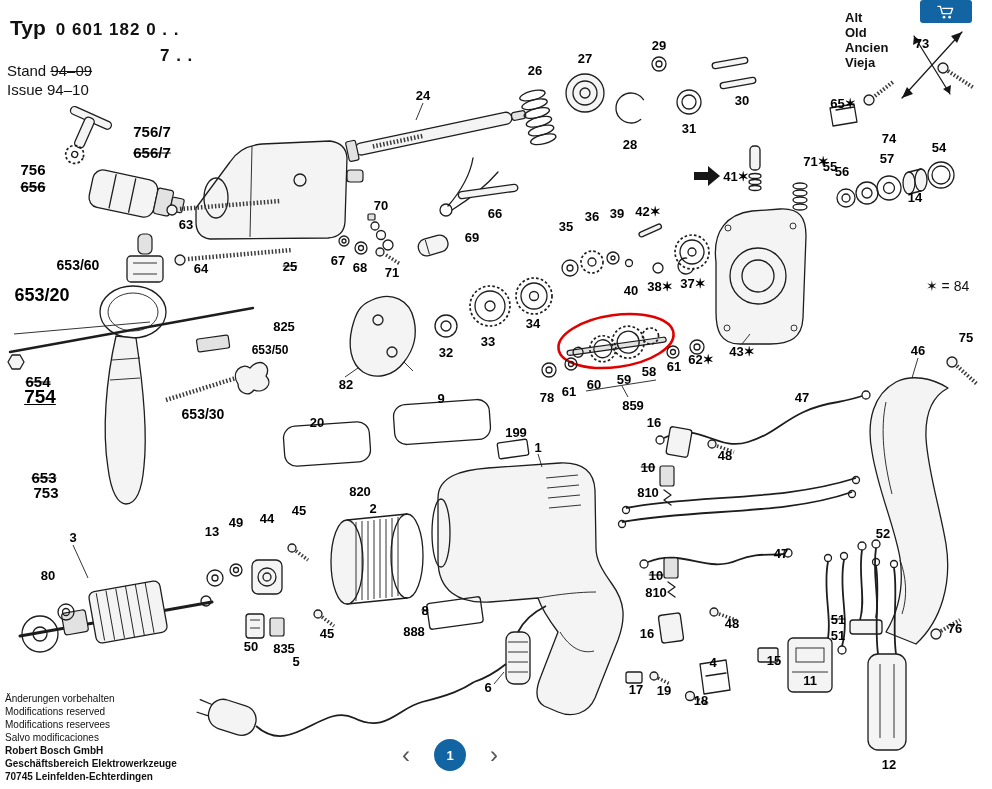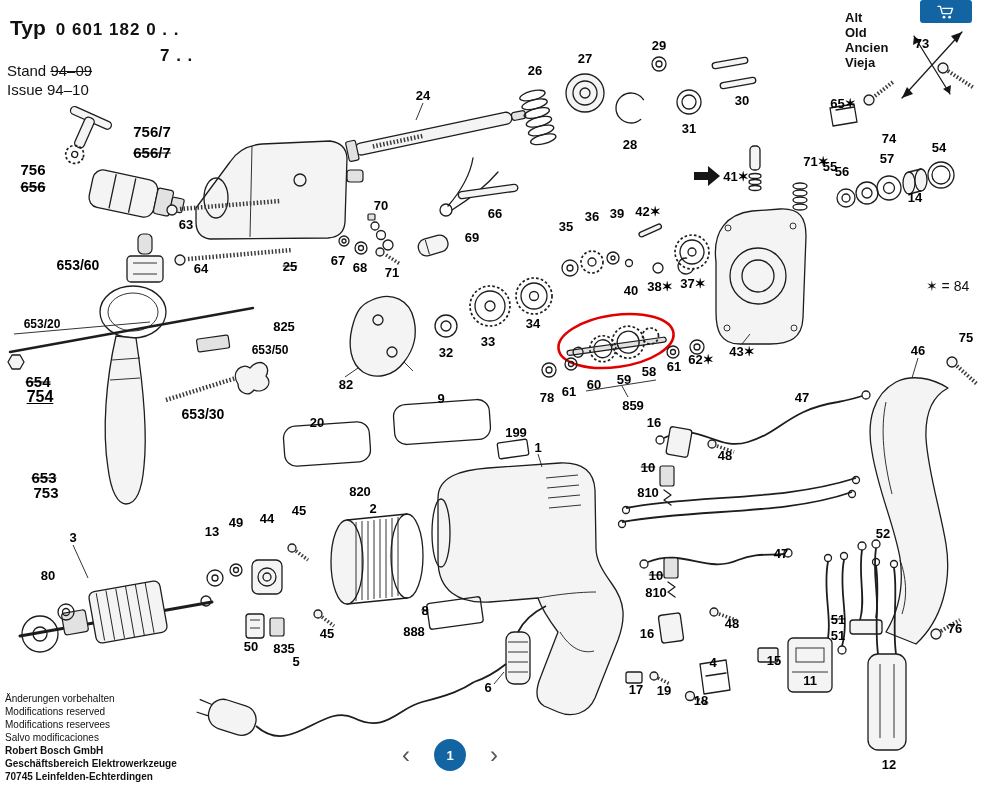--- a/index.html
+++ b/index.html
@@ -478,24 +478,24 @@
   <div id="labels">
       <div class="part-label" style="font-size: 15px; left: 152px; top: 131px;">756/7</div>
       <div class="part-label strike" style="font-size: 15px; left: 152px; top: 152px;">656/7</div>
       <div class="part-label" style="font-size: 15px; left: 33px; top: 169px;">756</div>
       <div class="part-label strike" style="font-size: 15px; left: 33px; top: 186px;">656</div>
       <div class="part-label" style="left: 186px; top: 224px;">63</div>
       <div class="part-label" style="left: 201px; top: 268px;">64</div>
       <div class="part-label strike" style="left: 290px; top: 266px;">25</div>
       <div class="part-label" style="left: 284px; top: 282px; margin-top: 44px;">825</div>
       <div class="part-label" style="font-size: 14px; left: 78px; top: 265px;">653/60</div>
-      <div class="part-label" style="font-size: 12px; left: 42px; top: 295px; margin-top: 29px;">653/20</div>
+      <div class="part-label" style="font-size: 18px; left: 42px; top: 295px;">653/20</div>
       <div class="part-label" style="font-size: 12px; left: 270px; top: 350px;">653/50</div>
       <div class="part-label strike" style="font-size: 15px; left: 38px; top: 381px;">654</div>
-      <div class="part-label" style="font-size: 16px; left: 40px; top: 397px; text-decoration: underline;">754</div>
+      <div class="part-label" style="font-size: 19px; left: 40px; top: 397px; text-decoration: underline;">754</div>
       <div class="part-label" style="font-size: 14px; left: 203px; top: 414px;">653/30</div>
       <div class="part-label strike" style="font-size: 15px; left: 44px; top: 477px;">653</div>
       <div class="part-label" style="font-size: 15px; left: 46px; top: 492px;">753</div>
       <div class="part-label" style="left: 73px; top: 537px;">3</div>
       <div class="part-label" style="left: 48px; top: 575px;">80</div>
       <div class="part-label" style="left: 423px; top: 95px;">24</div>
       <div class="part-label" style="left: 535px; top: 70px;">26</div>
       <div class="part-label" style="left: 585px; top: 58px;">27</div>
       <div class="part-label" style="left: 659px; top: 45px;">29</div>
       <div class="part-label" style="left: 630px; top: 144px;">28</div>

